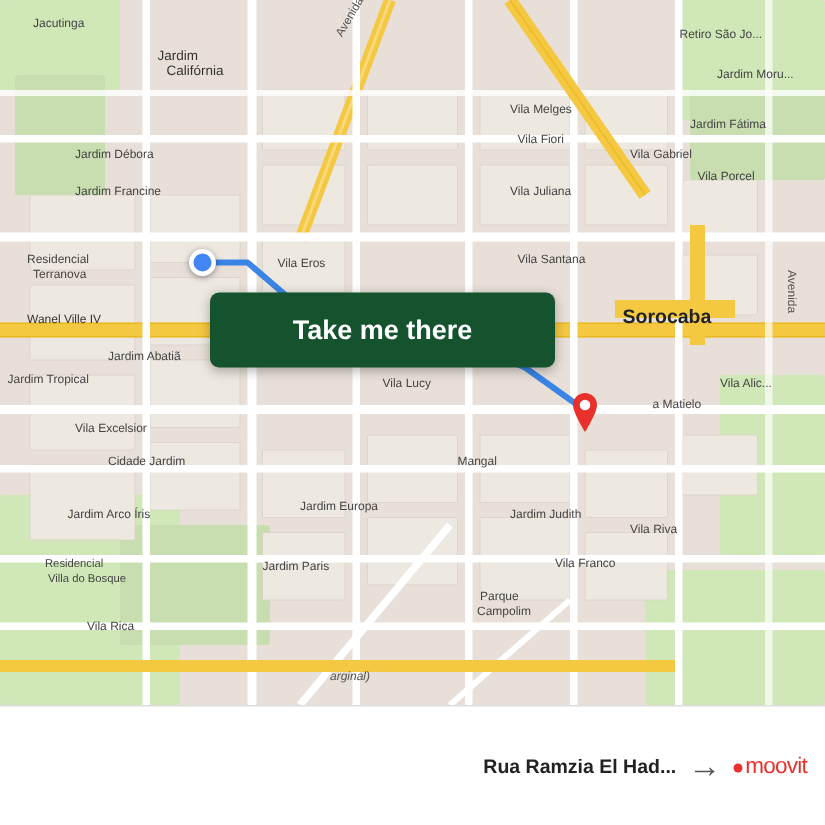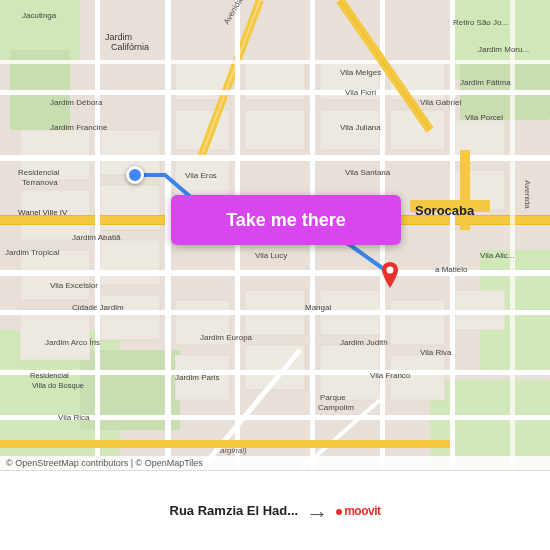--- a/index.html
+++ b/index.html
@@ -25,33 +25,32 @@
       width: 100%; height: 100%;
     }
 
     
     #cta-button {
       position: absolute;
       top: 195px;
       left: 140px;
       width: 230px;
       height: 50px;
-      background: #d946ef;
+      background: #14532d;
       color: #fff;
       border: none;
       border-radius: 6px;
       font-size: 18px;
       font-weight: 600;
       cursor: pointer;
       display: flex;
       align-items: center;
       justify-content: center;
       box-shadow: 0 2px 8px rgba(0,0,0,0.3);
       z-index: 10;
-      margin-left: 31px;
     }
 
     
     #origin-marker {
       position: absolute;
       top: 166px;
       left: 126px;
       width: 18px;
       height: 18px;
       background: #4285f4;
@@ -104,21 +103,21 @@
     
     #bottom-bar {
       position: absolute;
       bottom: 0;
       left: 0;
       width: 550px;
       height: 80px;
       background: #fff;
       display: flex;
       align-items: center;
-      justify-content: center;
+      justify-content: flex-end;
       padding: 0 12px;
       border-top: 1px solid #ddd;
       z-index: 20;
     }
 
     .bottom-location {
       display: flex;
       flex-direction: column;
       max-width: 200px;
     }
@@ -138,22 +137,22 @@
       padding: 0 8px;
     }
 
     .moovit-logo {
       display: flex;
       flex-direction: column;
       align-items: flex-end;
     }
 
     .moovit-text {
-      font-size: 12px;
-      font-weight: 700;
+      font-size: 15px;
+      font-weight: 400;
       color: #e8312b;
       letter-spacing: -0.5px;
     }
 
     .moovit-dot {
       width: 6px;
       height: 6px;
       background: #e8312b;
       border-radius: 50%;
       display: inline-block;
@@ -332,23 +331,20 @@
 
   <div id="dest-marker">
     <svg viewBox="0 0 24 30" xmlns="http://www.w3.org/2000/svg">
       <path d="M12 0C7.6 0 4 3.6 4 8c0 5.4 8 18 8 18s8-12.6 8-18c0-4.4-3.6-8-8-8z" fill="#e8312b"></path>
       <circle cx="12" cy="8" r="3.5" fill="#fff"></circle>
     </svg>
   </div>
 
   <button id="cta-button">Take me there</button>
 
-  <div id="attribution">
-    <span>© OpenStreetMap contributors | © OpenMapTiles</span>
-  </div>
 </div>
 
 <div id="bottom-bar">
   <div class="bottom-location">
     <span class="bottom-location-name">Rua Ramzia El Had...</span>
   </div>
   <div class="bottom-arrow">→</div>
   <div class="moovit-logo">
     <span class="moovit-text">
       <span class="moovit-dot"></span>moovit

